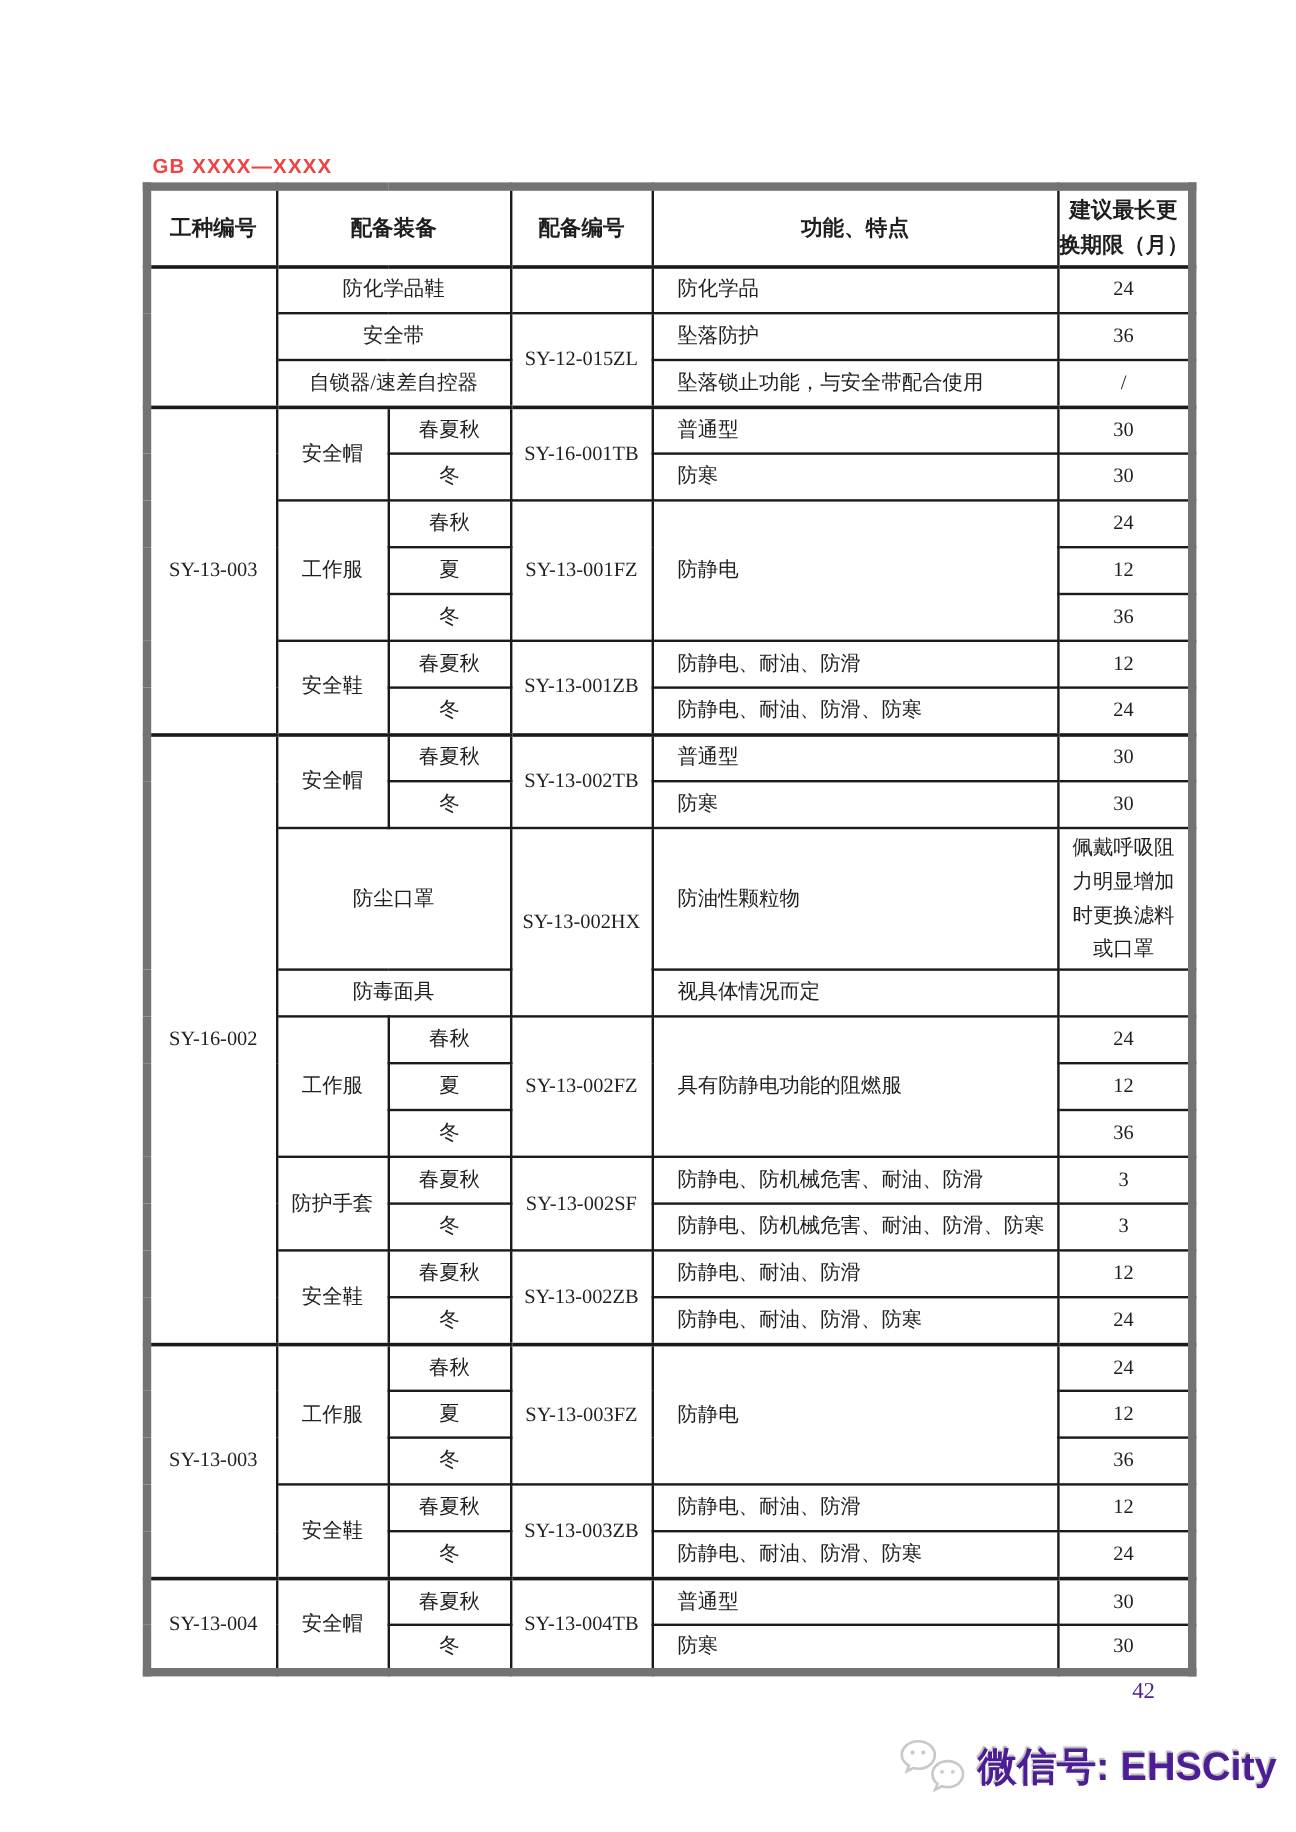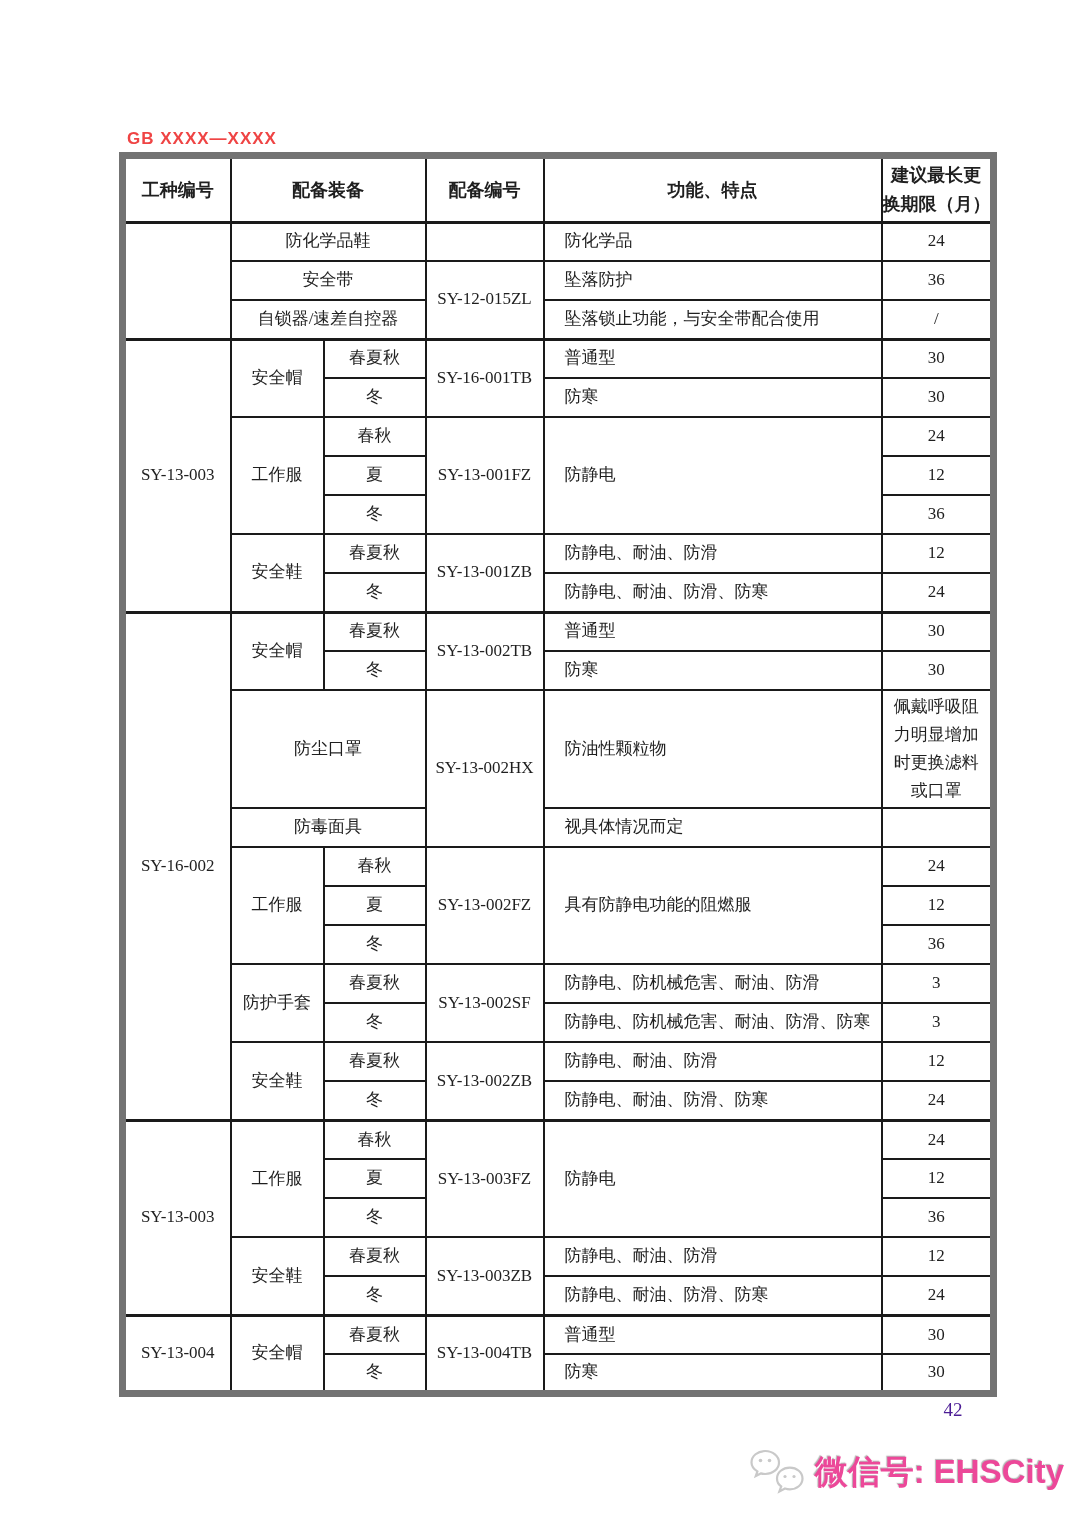--- a/index.html
+++ b/index.html
@@ -48,21 +48,21 @@
   .page-num {
     position: absolute; left: 908px; top: 1399px; width: 90px;
     text-align: center; font-size: 19px; color: #4c1d95;
   }
 
   .watermark {
     position: absolute; right: 16px; top: 1448px;
     display: flex; align-items: center; gap: 10px;
     font-family: "Liberation Sans", "DejaVu Sans", sans-serif;
     font-size: 33px; font-weight: bold;
-    color: #ec4899;
+    color: #4c1d95;
     text-shadow: 1px 1px 0 #ffffff, -1px -1px 1px #b5b5b5;
     user-select: none;
   }
   .watermark svg { display: block; }
 </style>
 </head>
 <body>
 
 <div class="page">
 

